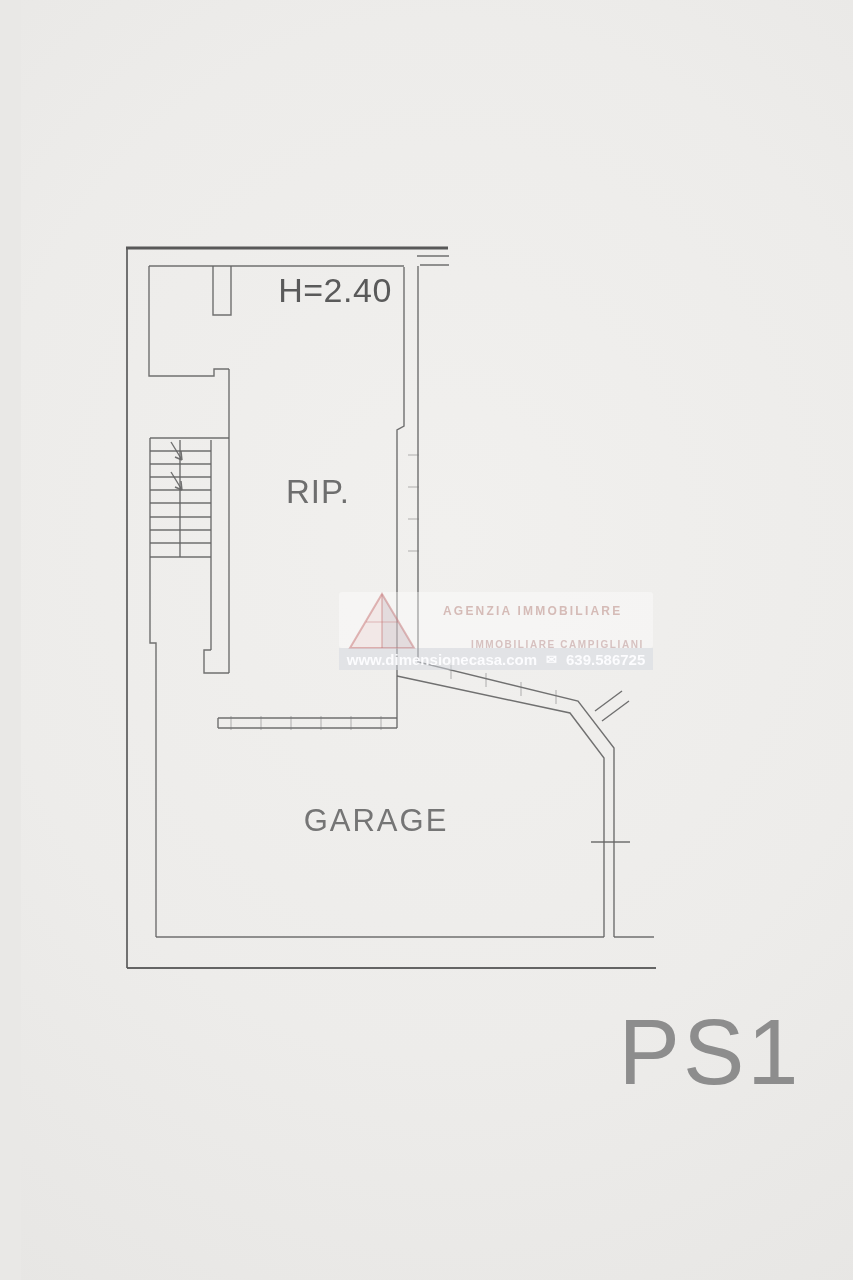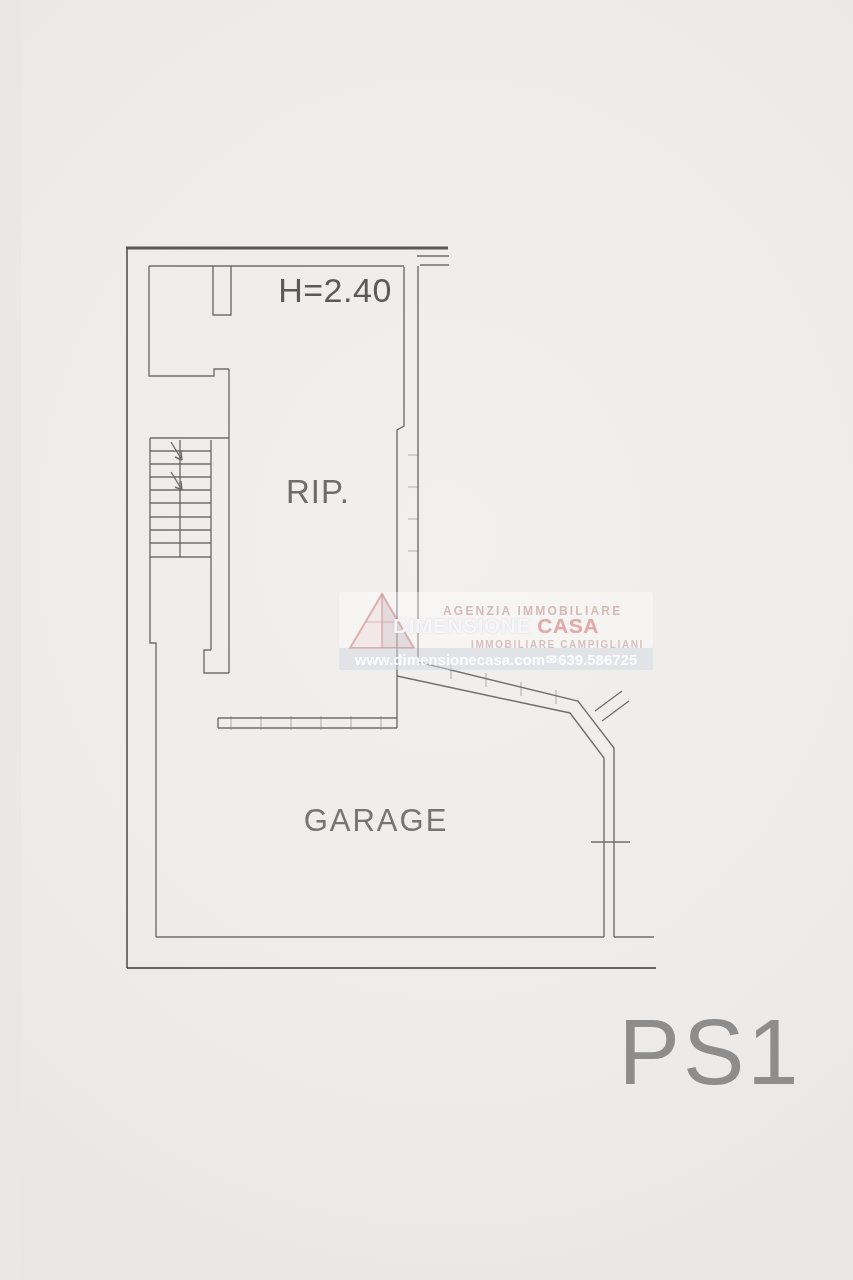--- a/index.html
+++ b/index.html
@@ -24,21 +24,21 @@
   
   .wm{position:absolute;left:318px;top:592px;width:314px;height:78px;}
   .wm-box{position:absolute;left:0;top:0;width:314px;height:56px;background:rgba(255,255,255,.38);border-radius:3px;}
   .wm-logo{position:absolute;left:8px;top:-2px;}
   .wm-line1{position:absolute;left:104px;top:12px;font-size:12px;font-weight:bold;letter-spacing:2.2px;color:rgba(205,172,168,.8);white-space:nowrap;}
   .wm-line2{position:absolute;left:54px;top:22px;font-size:21px;font-weight:bold;letter-spacing:.5px;white-space:nowrap;
             color:rgba(248,248,250,.95);text-shadow:0 0 2px rgba(175,175,190,.45);}
   .wm-line2 .accent{color:rgba(223,164,164,.85);text-shadow:0 0 1px rgba(205,140,140,.4);}
   .wm-line3{position:absolute;left:132px;top:47px;font-size:10px;font-weight:bold;letter-spacing:1.6px;color:rgba(203,173,172,.72);white-space:nowrap;}
   .wm-bar{position:absolute;left:0;top:56px;width:314px;height:22px;background:rgba(211,215,223,.5);
-          display:flex;align-items:center;justify-content:center;gap:1px;
+          display:flex;align-items:center;justify-content:center;gap:9px;
           font-size:15px;font-weight:bold;color:rgba(253,253,255,.95);white-space:nowrap;}
   .wm-bar .env{font-size:13px;line-height:1;}
 </style>
 </head>
 <body>
 
 <div class="scan">
 
   <svg class="plan-svg" width="853" height="1280" viewBox="0 0 853 1280">
 
@@ -94,21 +94,20 @@
 
   <div class="wm">
     <div class="wm-box"></div>
     <svg class="wm-logo" width="70" height="62" viewBox="0 0 70 62">
       <polygon points="35,4 67,58 3,58" fill="rgba(218,150,150,0.13)" stroke="rgba(200,115,115,0.5)" stroke-width="2"></polygon>
       <polygon points="35,4 67,58 35,58" fill="rgba(158,158,175,0.18)" stroke="none"></polygon>
       <line x1="35" y1="4" x2="35" y2="58" stroke="rgba(200,115,115,0.45)" stroke-width="1.5"></line>
       <line x1="19" y1="32" x2="51" y2="32" stroke="rgba(200,115,115,0.35)" stroke-width="1.2"></line>
     </svg>
     <div class="wm-line1">AGENZIA IMMOBILIARE</div>
-    <div class="wm-line2"><span>DIMENSIONE</span>&nbsp;<span class="accent">CASA</span></div>
     <div class="wm-line3">IMMOBILIARE CAMPIGLIANI</div>
     <div class="wm-bar">
       <span>www.dimensionecasa.com</span>
       <span class="env">✉</span>
       <span>639.586725</span>
     </div>
   </div>
 
 </div>
 

